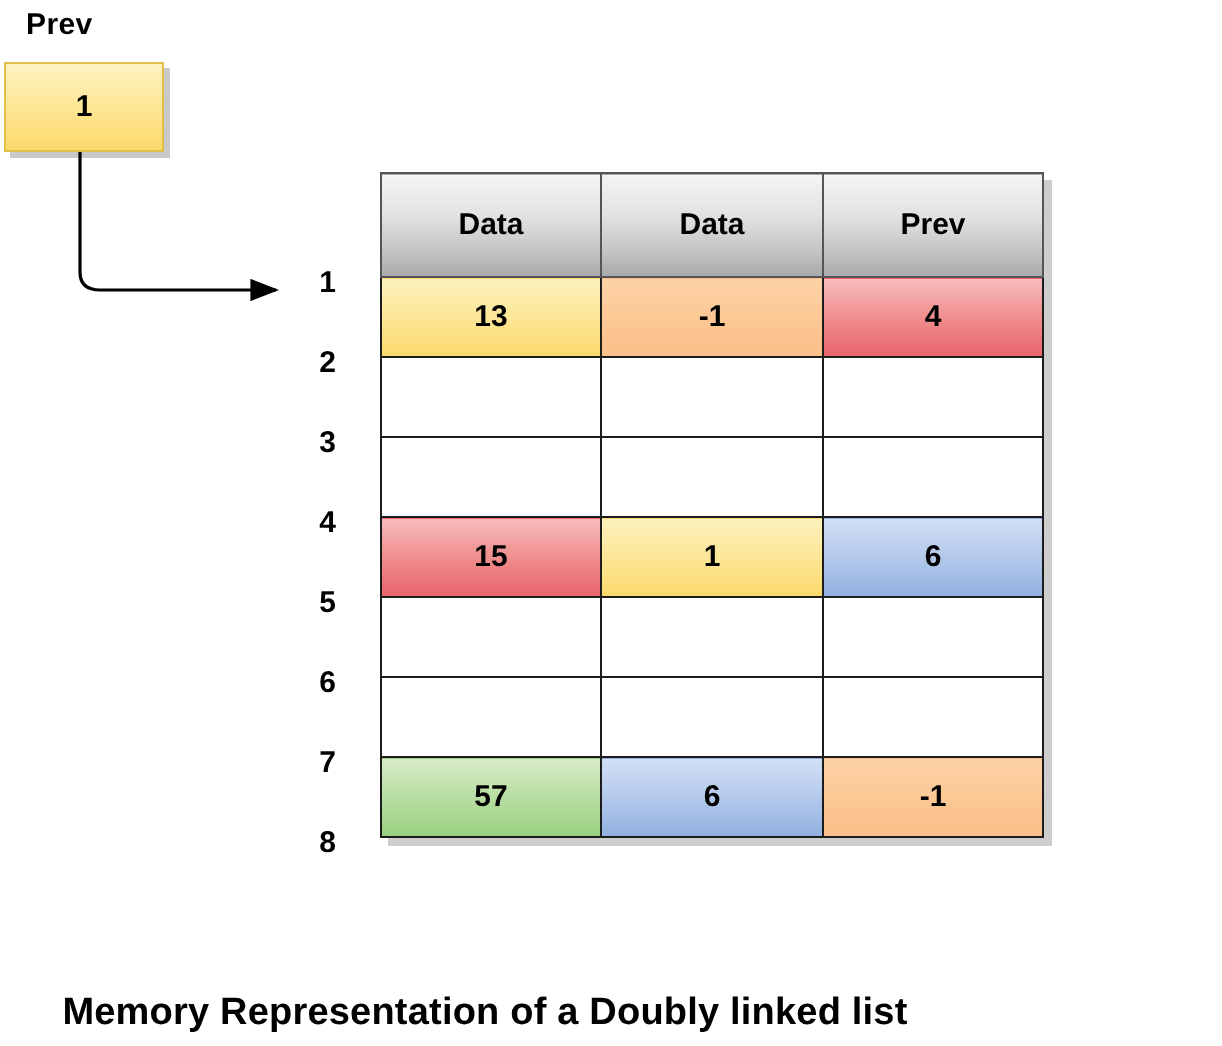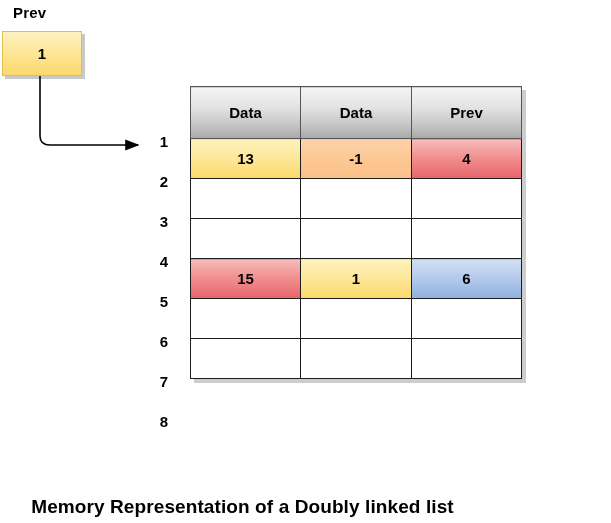--- a/index.html
+++ b/index.html
@@ -175,16 +175,21 @@
     <tr>
       <td class="fill-none"></td>
       <td class="c-mid fill-none"></td>
       <td class="fill-none"></td>
     </tr>
     <tr>
       <td class="fill-none"></td>
       <td class="c-mid fill-none"></td>
       <td class="fill-none"></td>
     </tr>
+    <tr>
+      <td class="fill-green">57</td>
+      <td class="c-mid fill-blue">6</td>
+      <td class="fill-orange">-1</td>
+    </tr>
   </tbody>
 </table>
 
 <div id="caption">Memory Representation of a Doubly linked list</div>
 
 </body></html>

